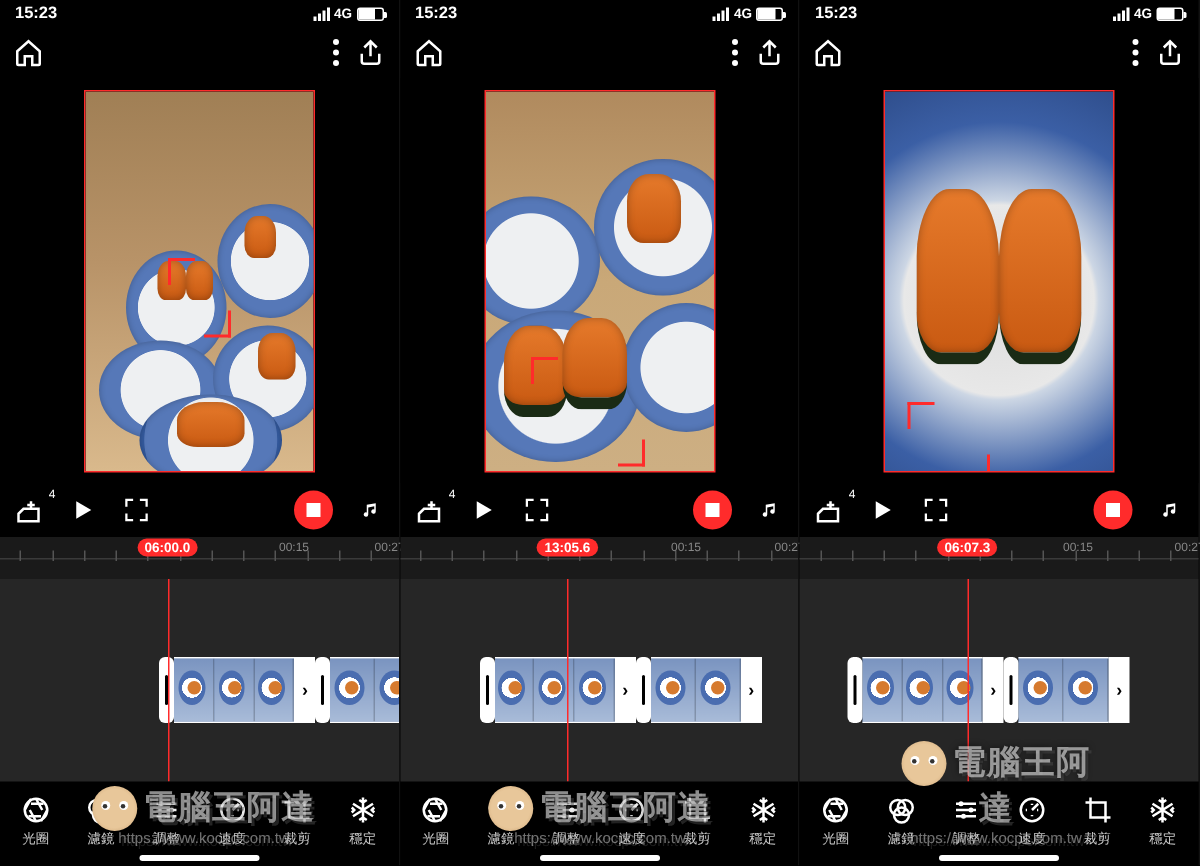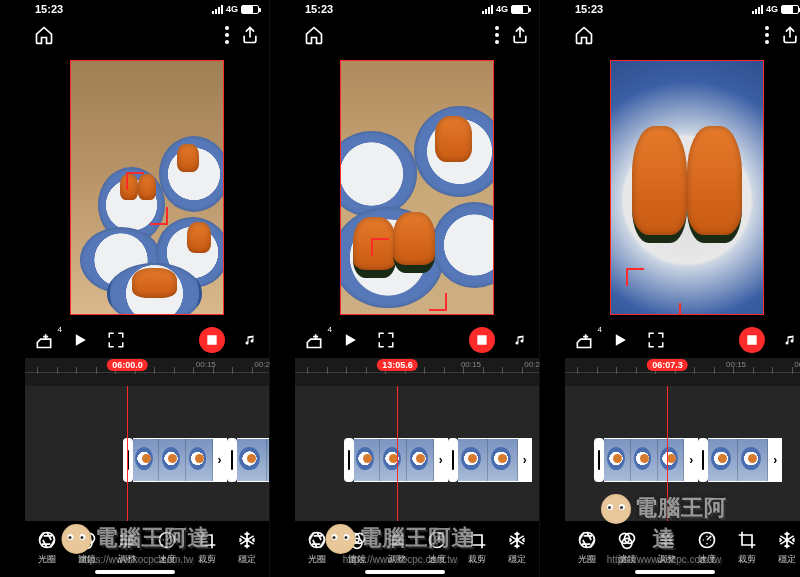--- a/index.html
+++ b/index.html
@@ -1,17 +1,17 @@
 <!DOCTYPE html>
 <html><head>
 <meta charset="utf-8">
 <style>
   * { margin: 0; padding: 0; box-sizing: border-box; }
   body { background: #000; font-family: -apple-system, 'Helvetica Neue', sans-serif; color: #fff; width: 800px; height: 577px; display: flex; position: relative; }
-  .phone { flex: 1; background: #000; display: flex; flex-direction: column; border-right: 1px solid #111; position: relative; padding-left: 25px; }
+  .phone { flex: 1; background: #000; display: flex; flex-direction: column; border-right: 1px solid #111; position: relative; }
   .phone:last-child { border-right: none; }
 
   
   .status { height: 18px; display: flex; align-items: center; justify-content: space-between; padding: 0 10px; font-size: 11px; font-weight: 600; }
   .status .time { }
   .status .right { display: flex; align-items: center; gap: 3px; font-size: 9px; }
   .sig { display: inline-flex; align-items: flex-end; gap: 1px; }
   .sig i { width: 2px; background: #fff; display: inline-block; }
   .sig i:nth-child(1){height:3px}.sig i:nth-child(2){height:5px}.sig i:nth-child(3){height:7px}.sig i:nth-child(4){height:9px}
   .batt { width: 18px; height: 9px; border: 1px solid #fff; border-radius: 2px; position: relative; }

